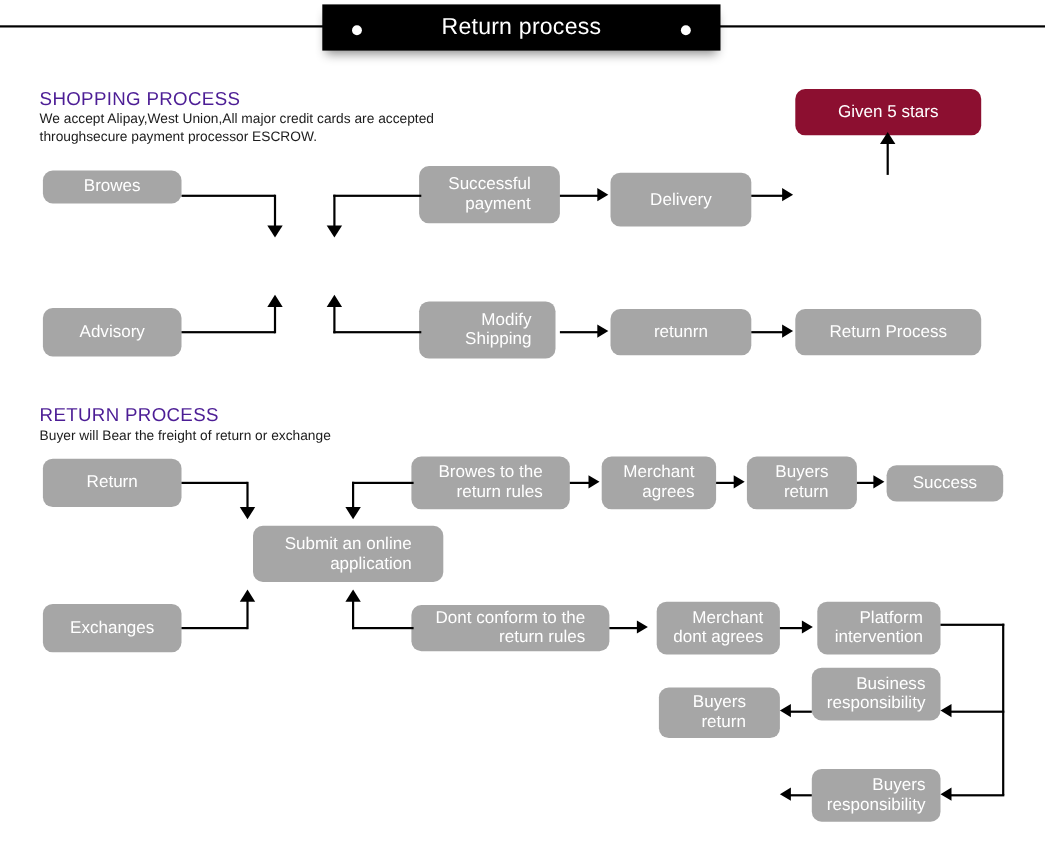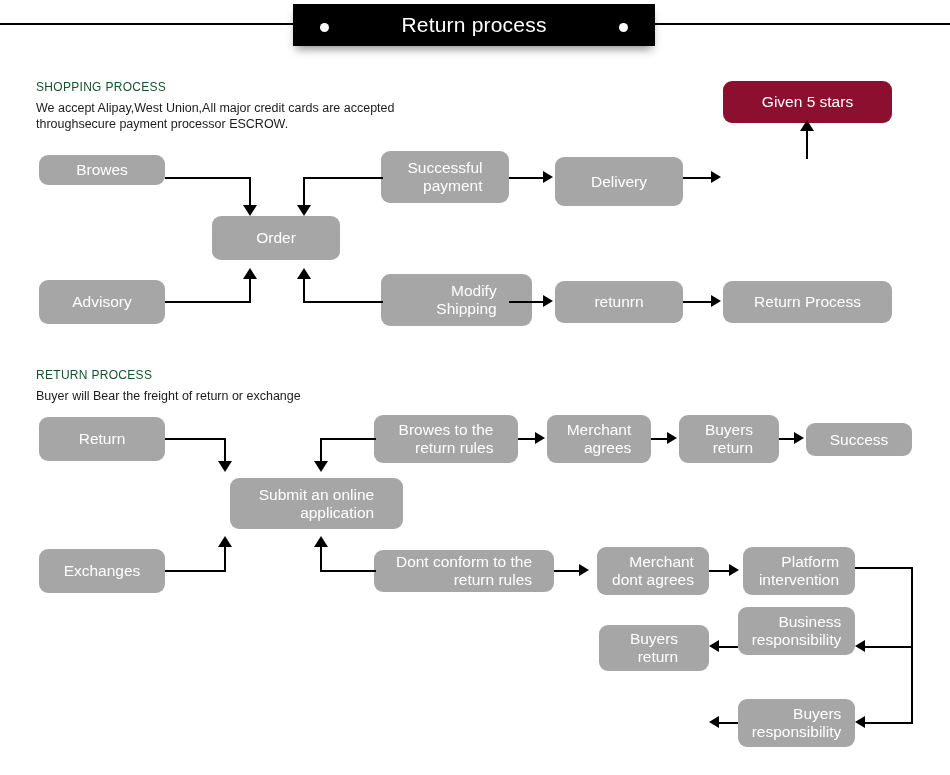--- a/index.html
+++ b/index.html
@@ -48,22 +48,22 @@
     width: 9px; height: 9px;
     border-radius: 50%;
     background: #ffffff;
   }
   .banner-dot.left  { left: 27px; }
   .banner-dot.right { right: 27px; }
 
   
   .sec-title {
     position: absolute;
-    color: #14532d;
-    font-size: 12px;
+    color: #4c1d95;
+    font-size: 17px;
     letter-spacing: .3px;
     white-space: nowrap;
   }
   .sec-sub {
     position: absolute;
     color: #1c1c1c;
     font-size: 12.5px;
     line-height: 15.5px;
     white-space: pre-line;
   }
@@ -131,28 +131,27 @@
     <span class="banner-title">Return process</span>
     <span class="banner-dot right"></span>
   </div>
 
   <div class="sec-title" style="left:36px; top:80px;">SHOPPING PROCESS</div>
   <div class="sec-sub" style="left:36px; top:101px; width:470px;">We accept Alipay,West Union,All major credit cards are accepted
 throughsecure payment processor ESCROW.</div>
 
   <div class="box" style="left:39px;  top:155px; width:126px; height:30px;">Browes</div>
 
-  <div class="box" style="left:212px; top:216px; width:128px; height:44px;">Order</div>
 
   <div class="box" style="left:39px;  top:280px; width:126px; height:44px;">Advisory</div>
 
   <div class="box" style="left:381px; top:151px; width:128px; height:52px;">Successful
 payment</div>
 
-  <div class="box" style="left:381px; top:274px; width:151px; height:52px;padding-left:24px;">Modify
+  <div class="box" style="left:381px; top:274px; width:124px; height:52px;padding-left:24px;">Modify
 Shipping</div>
 
   <div class="box" style="left:555px; top:157px; width:128px; height:49px;">Delivery</div>
 
   <div class="box" style="left:555px; top:281px; width:128px; height:42px;">retunrn</div>
 
 
   <div class="box" style="left:723px; top:281px; width:169px; height:42px;">Return Process</div>
 
   <div class="box accent" style="left:723px; top:81px; width:169px; height:42px;">Given 5 stars</div>

